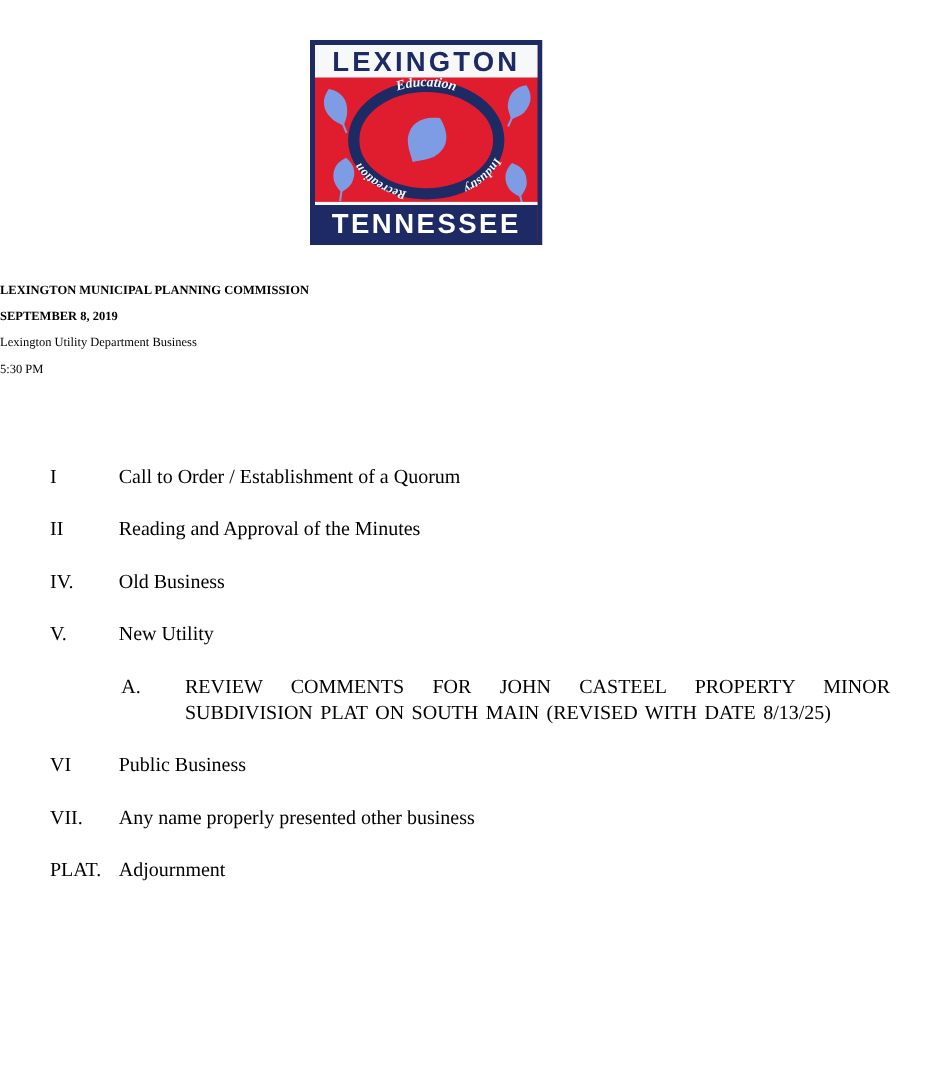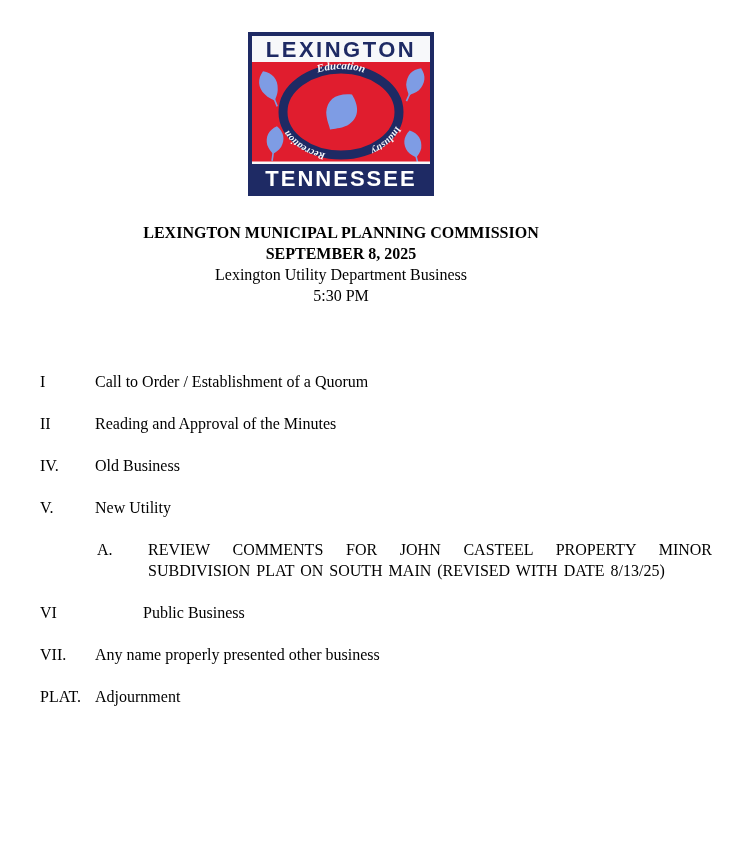--- a/index.html
+++ b/index.html
@@ -22,42 +22,41 @@
     height: 164px;
   }
   .logo svg { display: block; width: 100%; height: 100%; }
 
   
   .title-block {
     position: absolute;
     top: 222px;
     left: 0;
     width: 682px;
-    text-align: center;
-    font-size: 16px;
+    font-size: 10px;
     line-height: 21px;
   }
   .title-block .bold { font-weight: bold; }
 
   
   .agenda {
     position: absolute;
     top: 371px;
     left: 40px;
     width: 672px;
     font-size: 16px;
     line-height: 21px;
   }
   .item { display: flex; margin-bottom: 21px; }
   .item .num { flex: 0 0 55px; width: 55px; }
   .item .text { flex: 1; }
   .item.justify .text { text-align: justify; word-spacing: 2px; }
   .item.sub { padding-left: 57px; }
   .item.sub .num { flex: 0 0 51px; width: 51px; }
-  .item.extra-gap { margin-top: 4px; gap: 48px; }
+  .item.extra-gap { margin-top: 4px; }
 </style>
 </head>
 <body>
 
 <div class="page">
 
   <div class="logo">
     <svg viewBox="0 0 186 164" xmlns="http://www.w3.org/2000/svg">
 
       <rect x="0" y="0" width="186" height="164" fill="#1e2a64"></rect>
@@ -104,21 +103,21 @@
       <text x="93" y="25" text-anchor="middle" font-family="Liberation Sans, sans-serif" font-weight="bold" font-size="22" letter-spacing="2.5" fill="#1e2a64">LEXINGTON</text>
 
       <rect x="4" y="129.5" width="178" height="2.5" fill="#f7f8fa"></rect>
       <rect x="4" y="132" width="178" height="28" fill="#1e2a64"></rect>
       <text x="93" y="154" text-anchor="middle" font-family="Liberation Sans, sans-serif" font-weight="bold" font-size="22" letter-spacing="2" fill="#ffffff">TENNESSEE</text>
     </svg>
   </div>
 
   <div class="title-block">
     <div class="bold">LEXINGTON MUNICIPAL PLANNING COMMISSION</div>
-    <div class="bold">SEPTEMBER 8, 2025</div>
+    <div class="bold">SEPTEMBER 8, 2019</div>
     <div>Lexington Utility Department Business</div>
     <div>5:30 PM</div>
   </div>
 
   <div class="agenda">
 
     <div class="item">
       <div class="num">I</div>
       <div class="text">Call to Order / Establishment of a Quorum</div>
     </div>

